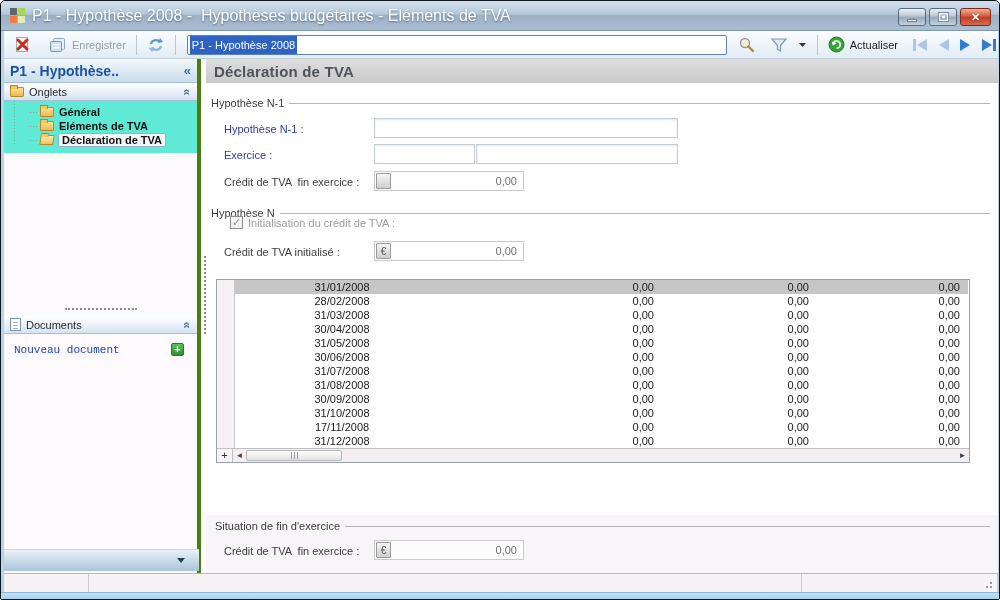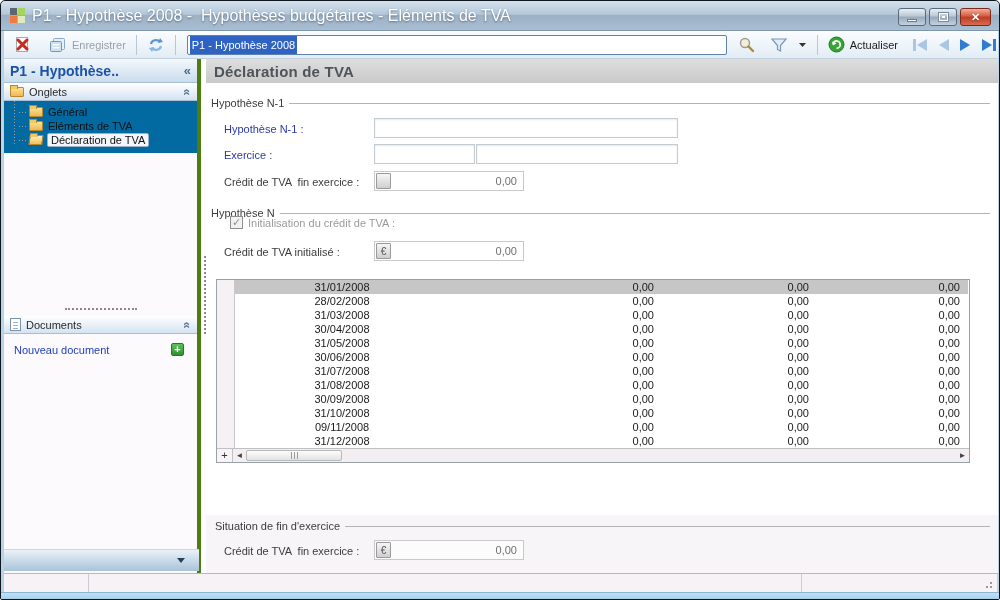--- a/index.html
+++ b/index.html
@@ -63,32 +63,32 @@
     border-bottom:1px solid #a8bed2; display:flex; align-items:center; padding:0 6px; gap:5px;
   }
   .grp-header .lbl { flex:1; color:#2a2a2a; }
   .chevron-up2 { color:#5b7b9b; font-weight:bold; transform:rotate(90deg); display:inline-block; font-size:12px; cursor:default; }
   .folder { position:relative; width:14px; height:10px; background:linear-gradient(180deg,#fbe29a,#f0b84e); border:1px solid #b8882a; border-radius:1px; flex:none; }
   .folder::before { content:""; position:absolute; left:-1px; top:-3px; width:6px; height:3px; background:#f3c964; border:1px solid #b8882a; border-bottom:none; border-radius:1px 1px 0 0; }
   .folder.open { transform:skewX(-8deg); background:linear-gradient(180deg,#fdeebc,#f3c05c); }
   .doc-icon { width:11px; height:13px; background:#fff; border:1px solid #7a93ad; flex:none; position:relative; }
   .doc-icon::after { content:""; position:absolute; left:2px; top:3px; right:2px; height:7px;
     background:repeating-linear-gradient(180deg,#9ab4d0 0 1px,transparent 1px 3px); }
-  .tree { position:relative; padding:4px 0 6px 5px; background:#0369a1; }
+  .tree { position:relative; padding:4px 0 6px 16px; background:#5eead4;font-weight:bold; }
   .tree::before { content:""; position:absolute; left:10px; top:0; height:44px; width:1px;
     background:repeating-linear-gradient(180deg,#9a9a9a 0 1px,transparent 1px 3px); }
   .titem { display:flex; align-items:center; height:14px; padding-left:20px; position:relative; cursor:default; }
   .titem::before { content:""; position:absolute; left:10px; top:7px; width:8px; height:1px;
     background:repeating-linear-gradient(90deg,#9a9a9a 0 1px,transparent 1px 3px); }
   .titem .tlabel { margin-left:5px; color:#111; }
   .titem.sel .tlabel { border:1px solid #9ab0c8; background:#f3f6fa; border-radius:2px; padding:0 3px; margin-left:4px; }
   .dots-splitter { position:absolute; left:50%; transform:translateX(-50%); top:249px; width:72px; border-top:2px dotted #8a8a8a; cursor:default; }
   .docs-section { position:absolute; left:0; top:257px; width:100%; }
   .newdoc-row { display:flex; align-items:center; justify-content:space-between; padding:9px 13px 0 10px; }
-  .newdoc-link { color:#1f3fbf; cursor:default; }
+  .newdoc-link { color:#1f3fbf; cursor:default;font-family:Liberation Mono, monospace; }
   .plus-btn { width:13px; height:13px; background:linear-gradient(180deg,#5cc25c,#2f8f2f); border:1px solid #267a26; border-radius:2px; color:#fff; font-weight:bold; font-size:11px; line-height:11px; text-align:center; cursor:default; }
   .side-bottom-bar {
     position:absolute; left:0; top:490px; width:195px; height:22px;
     background:linear-gradient(180deg,#e9f2f9,#a9c3d8); border-top:1px solid #c8d8e6;
     display:flex; align-items:center; justify-content:flex-end; padding-right:14px; cursor:default;
   }
   .tri-down { width:0; height:0; border-left:4px solid transparent; border-right:4px solid transparent; border-top:5px solid #24425e; }
   
   .v-dots { position:absolute; left:200px; top:197px; height:78px; width:2px; border-left:2px dotted #8a8a8a; }
   
@@ -411,21 +411,21 @@
             <div class="trow">
               <span class="tc c0"></span>
               <span class="tc c1">31/10/2008</span>
               <span class="tc c2"></span>
               <span class="tc c3 num">0,00</span>
               <span class="tc c4 num">0,00</span>
               <span class="tc c5 num">0,00</span>
             </div>
             <div class="trow">
               <span class="tc c0"></span>
-              <span class="tc c1">09/11/2008</span>
+              <span class="tc c1">17/11/2008</span>
               <span class="tc c2"></span>
               <span class="tc c3 num">0,00</span>
               <span class="tc c4 num">0,00</span>
               <span class="tc c5 num">0,00</span>
             </div>
             <div class="trow">
               <span class="tc c0"></span>
               <span class="tc c1">31/12/2008</span>
               <span class="tc c2"></span>
               <span class="tc c3 num">0,00</span>

